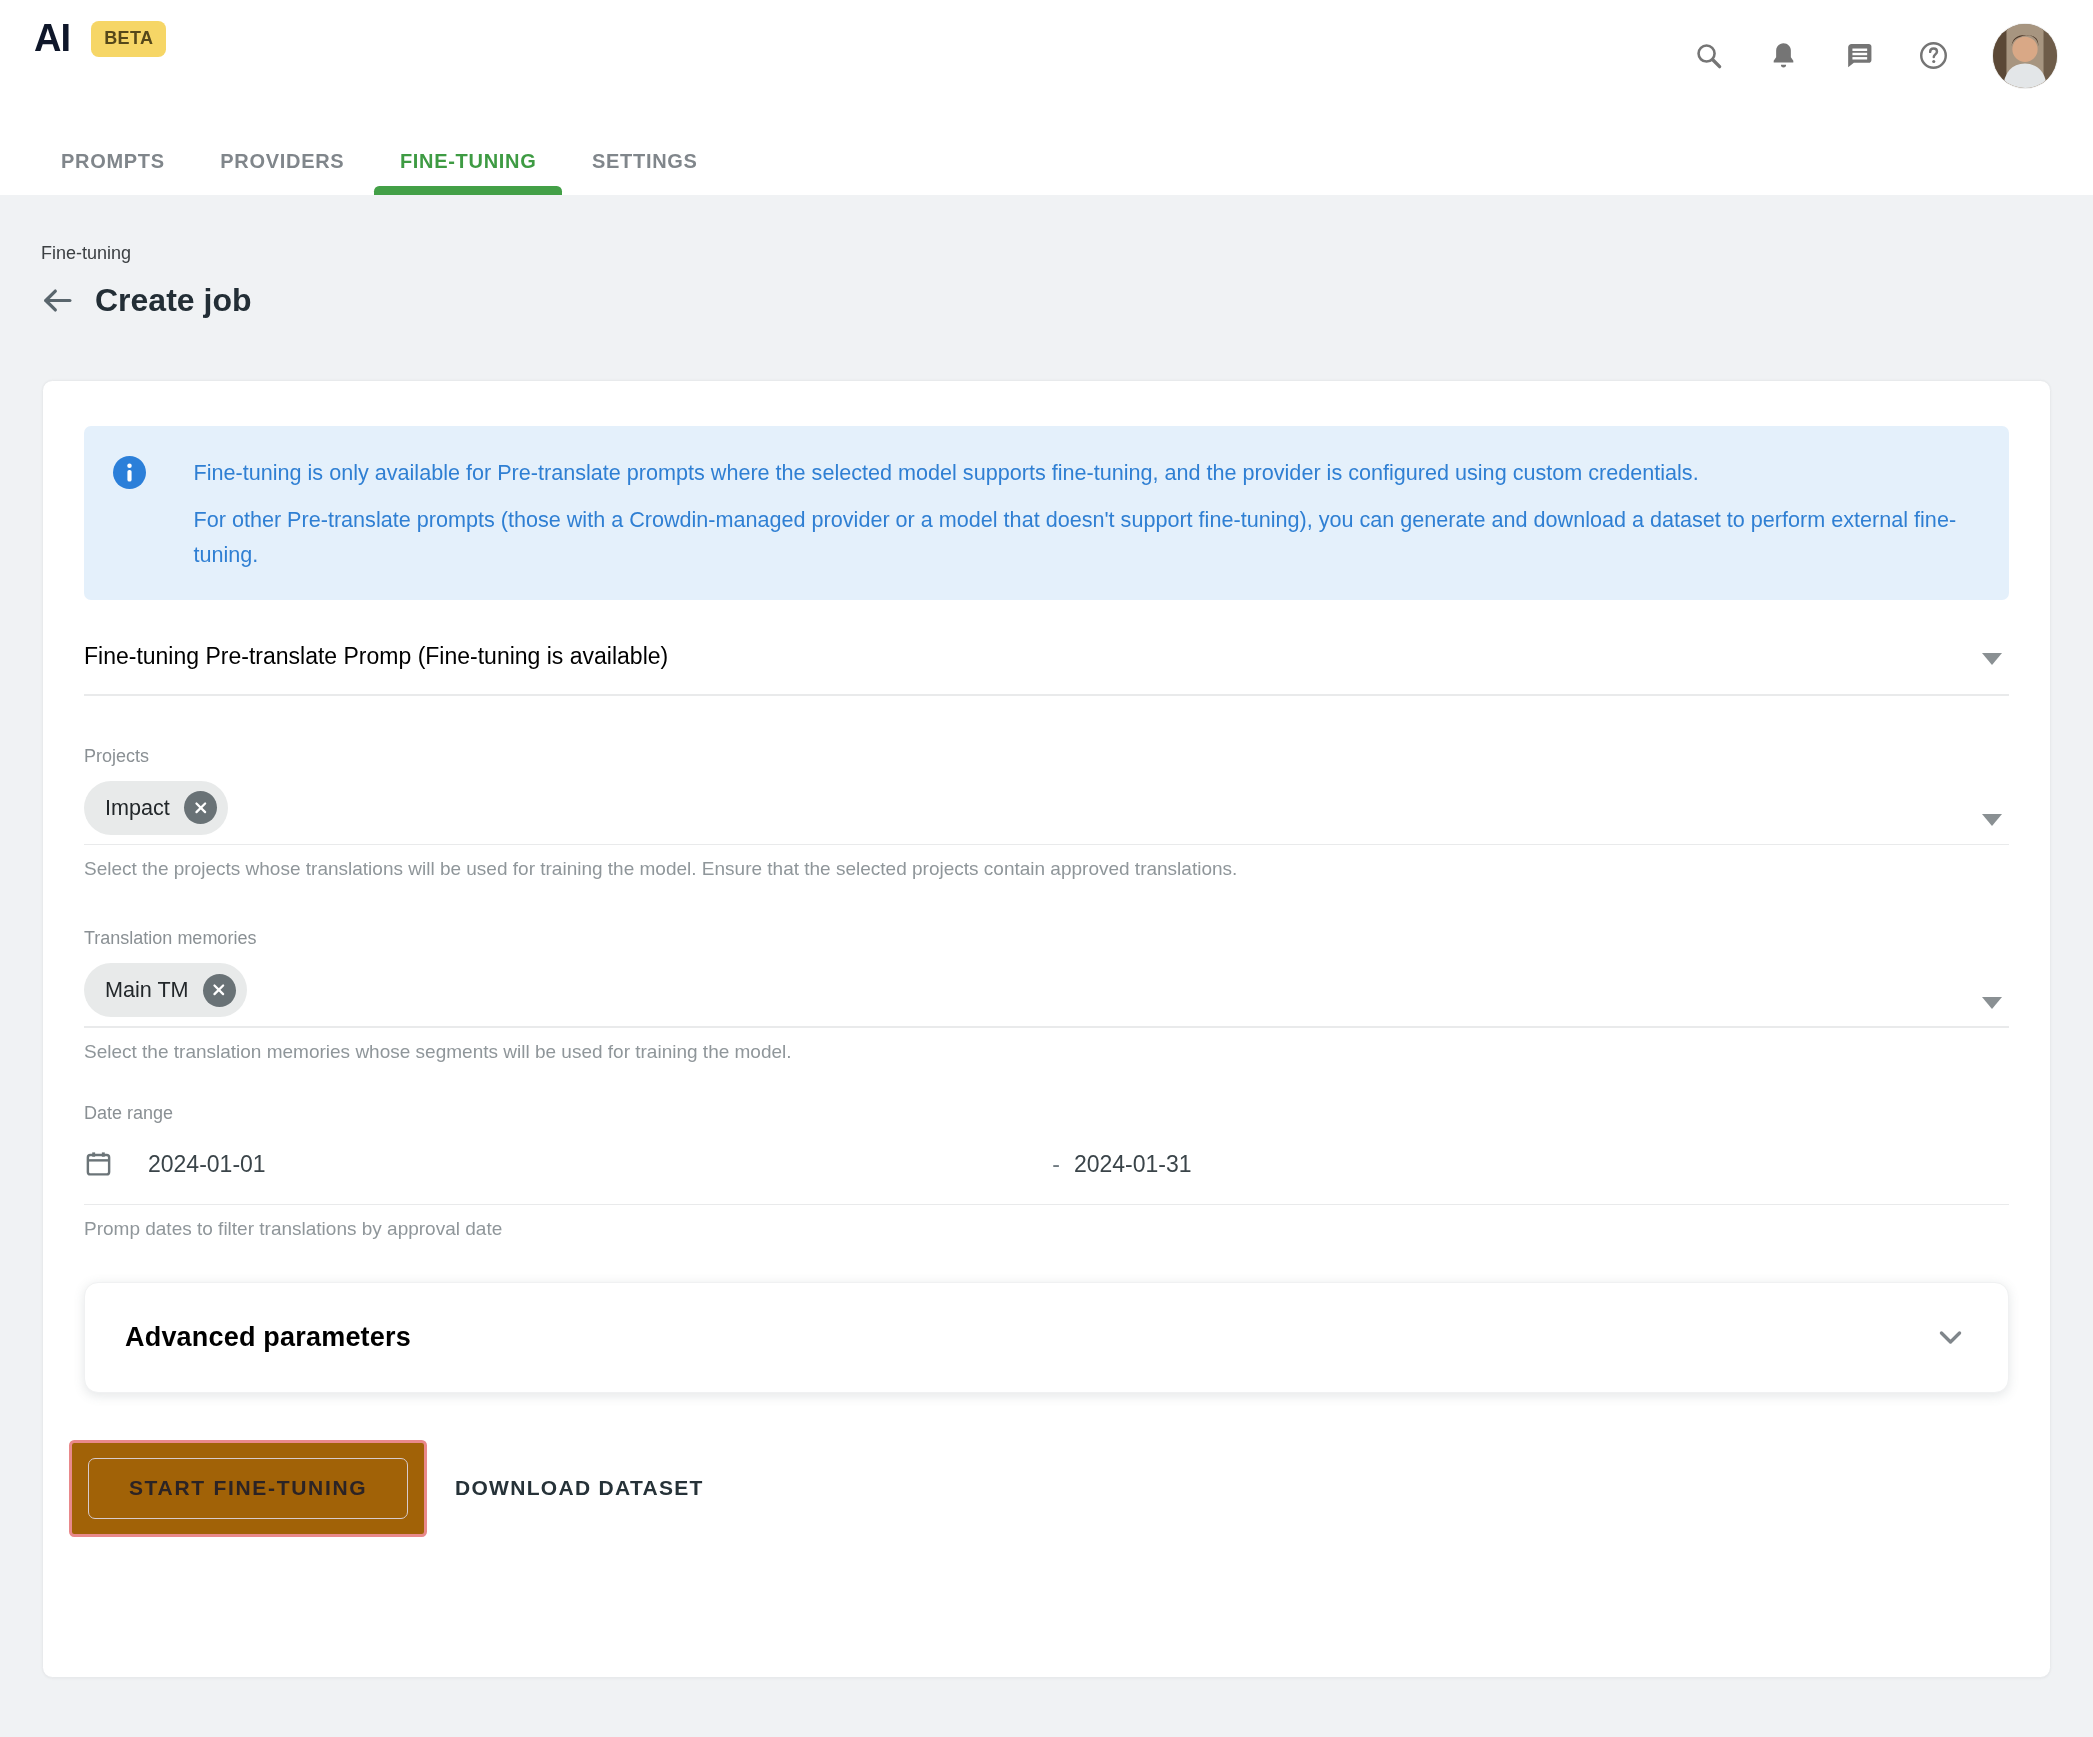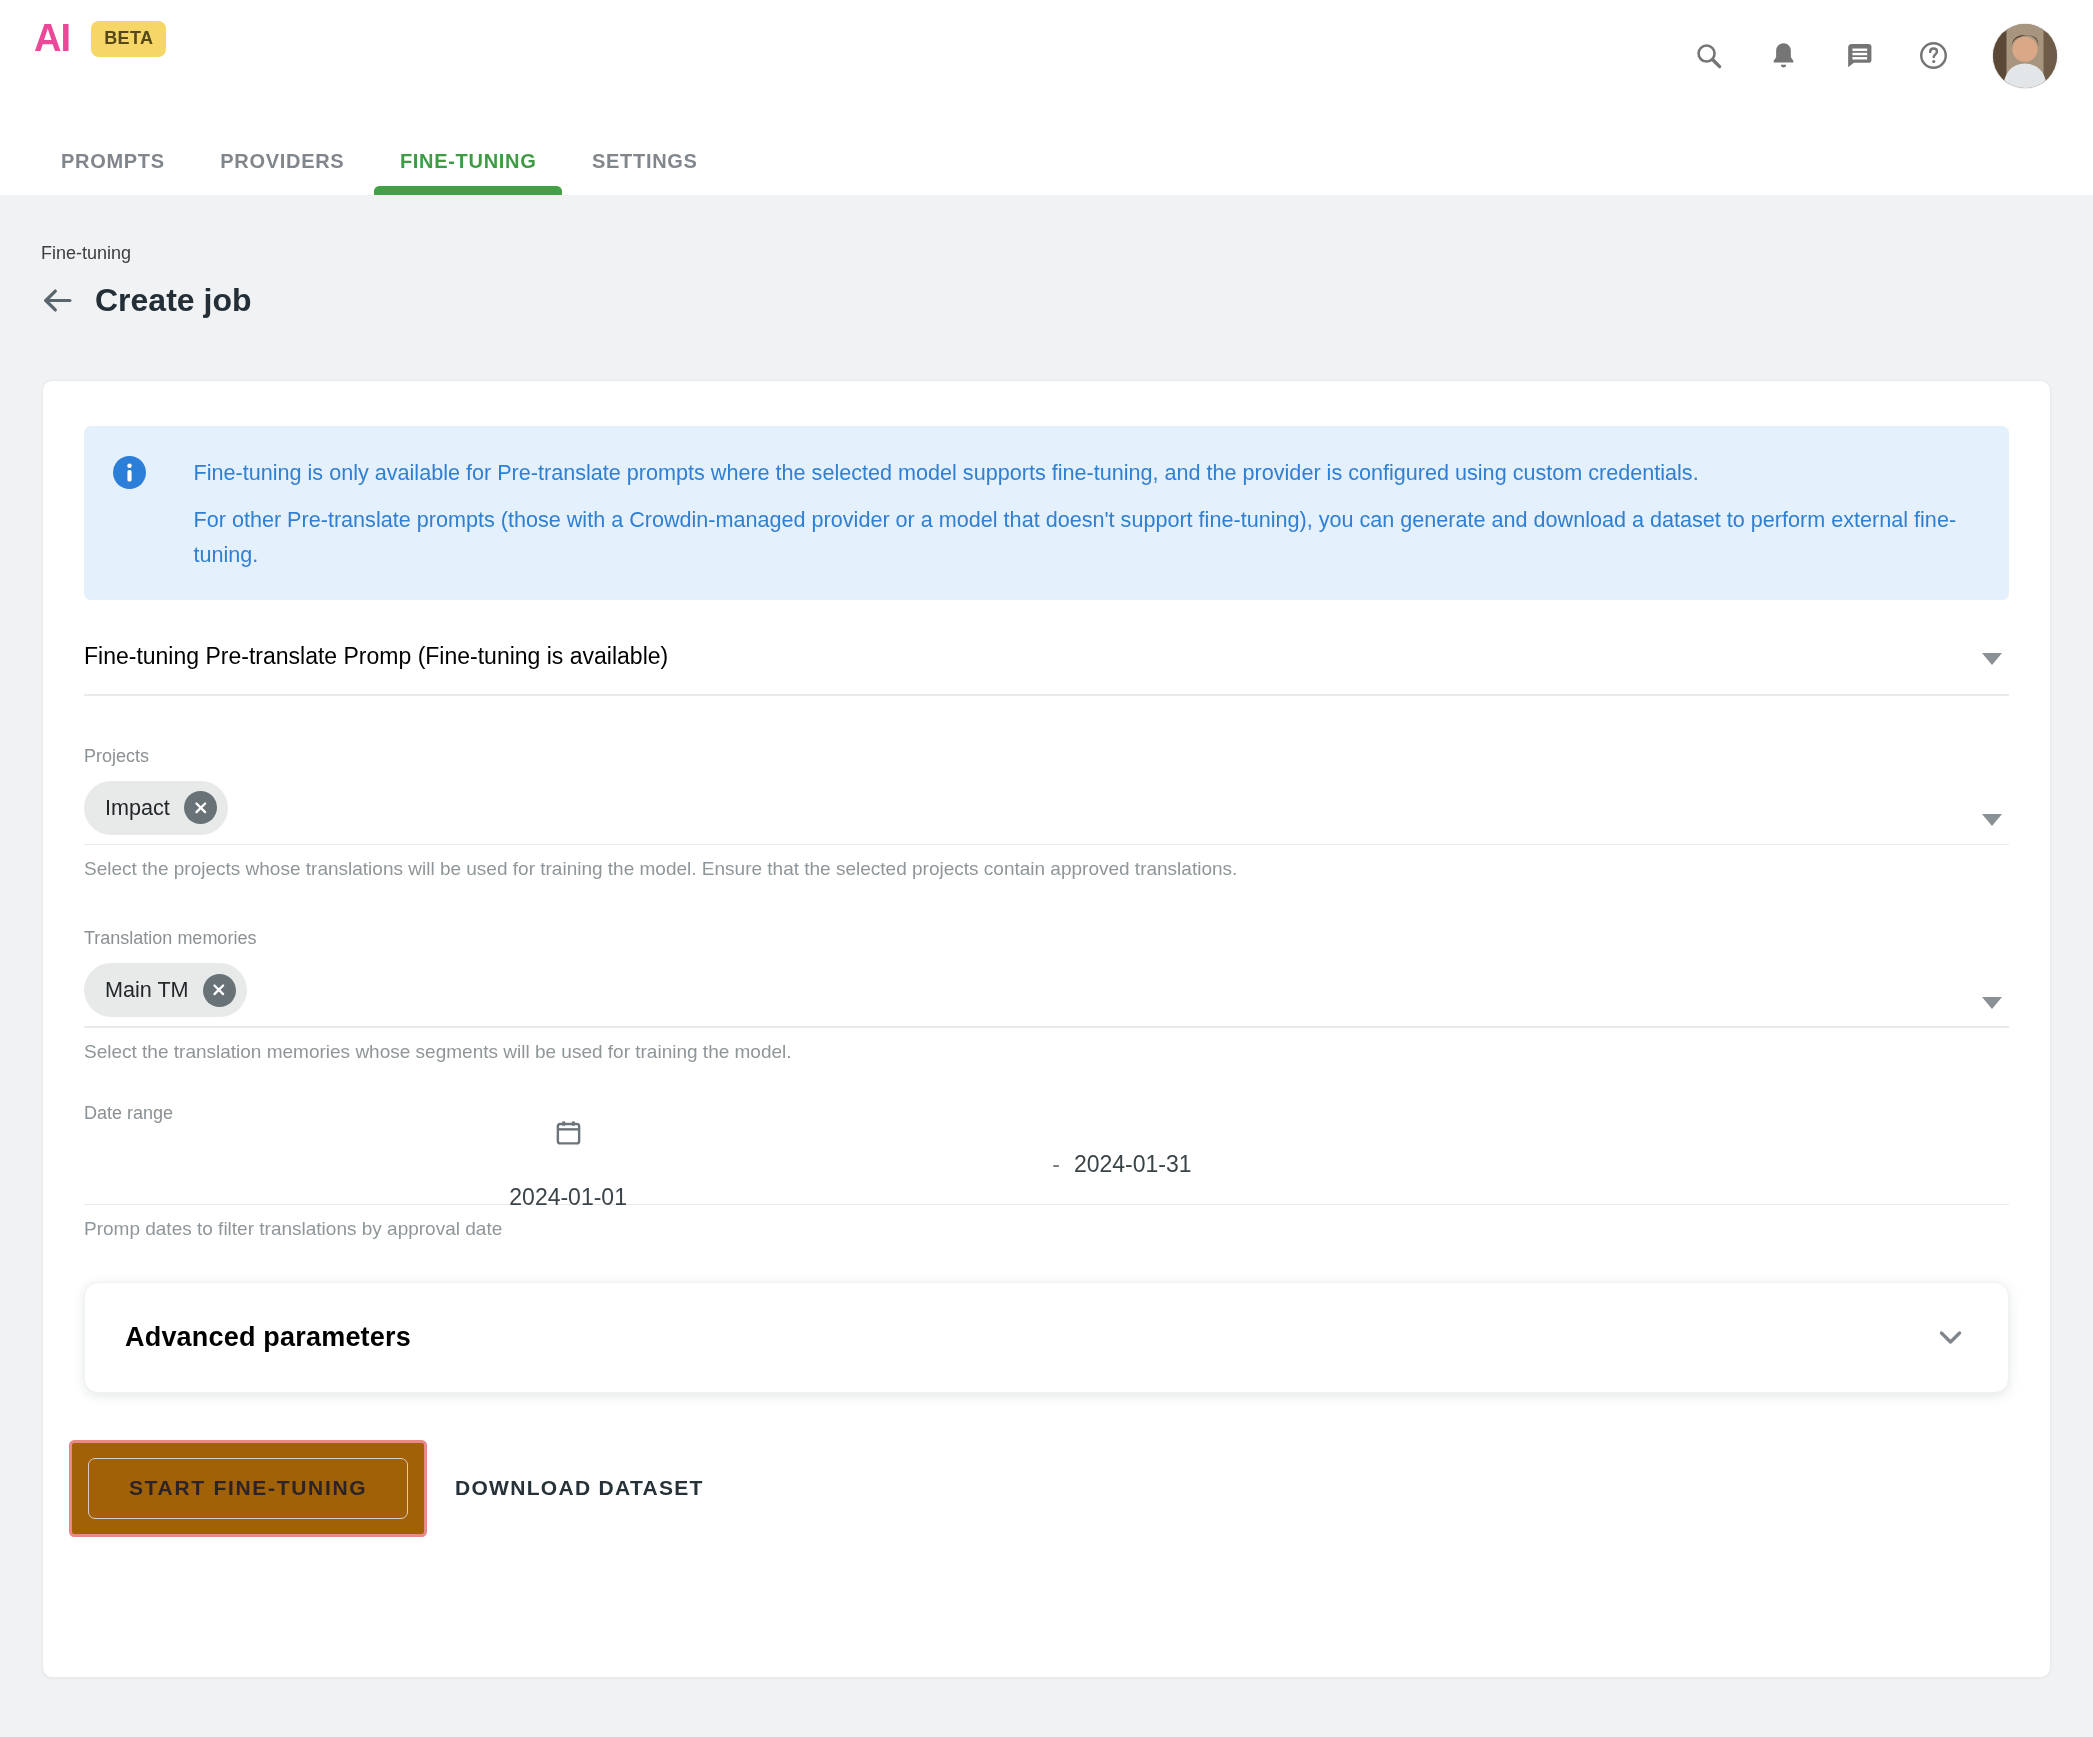--- a/index.html
+++ b/index.html
@@ -7,21 +7,21 @@
   body {
     background:#F0F2F4;
     font-family:"Liberation Sans","DejaVu Sans",sans-serif;
     color:#25292B;
     overflow:hidden;
   }
 
   
   .header { position:relative; background:#FFFFFF; height:195px; }
   .logo-row { position:absolute; left:34px; top:17.3px; display:flex; align-items:center; gap:21px; }
-  .logo { font-size:38px; font-weight:bold; color:#ec4899; letter-spacing:-0.9px; }
+  .logo { font-size:38px; font-weight:bold; color:#0f172a; letter-spacing:-0.9px; }
   .beta-badge { background:#F6D666; color:#55481A; font-weight:bold; font-size:18px;
                 padding:7.8px 13px; border-radius:7.8px; letter-spacing:0.4px; }
   .header-icons { position:absolute; right:35px; top:22.5px; display:flex; align-items:center; gap:42px; color:#757575; }
   .hicon { width:33px; height:33px; display:flex; align-items:center; justify-content:center; cursor:pointer; }
   .hicon svg { width:31px; height:31px; }
   .avatar { width:66px; height:66px; border-radius:50%; overflow:hidden; border:1.7px solid #EDEDED; cursor:pointer; }
   .avatar svg { width:100%; height:100%; display:block; }
 
   .tabs { position:absolute; left:35px; bottom:0; display:flex; gap:3.5px; }
   .tab { position:relative; padding:0 26px 22.5px; font-size:20px; font-weight:bold;
@@ -69,21 +69,21 @@
   .chip-x svg { width:15.6px; height:15.6px; }
 
   .f-prompt { margin-top:43px; }
   .f-prompt .field-line { margin-top:24px; }
   .f-projects { margin-top:50px; }
   .f-projects .field-line, .f-tm .field-line { margin-top:8.6px; }
   .f-tm { margin-top:48px; }
   .f-date { margin-top:40px; }
 
   .date-row { margin-top:21px; display:flex; align-items:center; height:40px; }
-  .date-start { display:flex; align-items:center; gap:35px; width:50.3%;flex-direction:column; }
+  .date-start { display:flex; align-items:center; gap:35px; width:50.3%; }
   .cal-icon { width:29px; height:31px; color:#6B7478; }
   .date-text { font-size:23px; color:#3A4449; }
   .date-sep { font-size:23px; color:#6F7A80; margin-right:14px; }
   .f-date .field-line { margin-top:19px; }
 
   
   .accordion { margin-top:42px; height:111px; background:#FFFFFF; border:0.9px solid #F0F1F2;
                border-radius:14px; box-shadow:0 2.6px 10.4px rgba(96,104,110,0.16);
                display:flex; align-items:center; justify-content:space-between;
                padding:0 42px 0 40px; cursor:pointer; }

